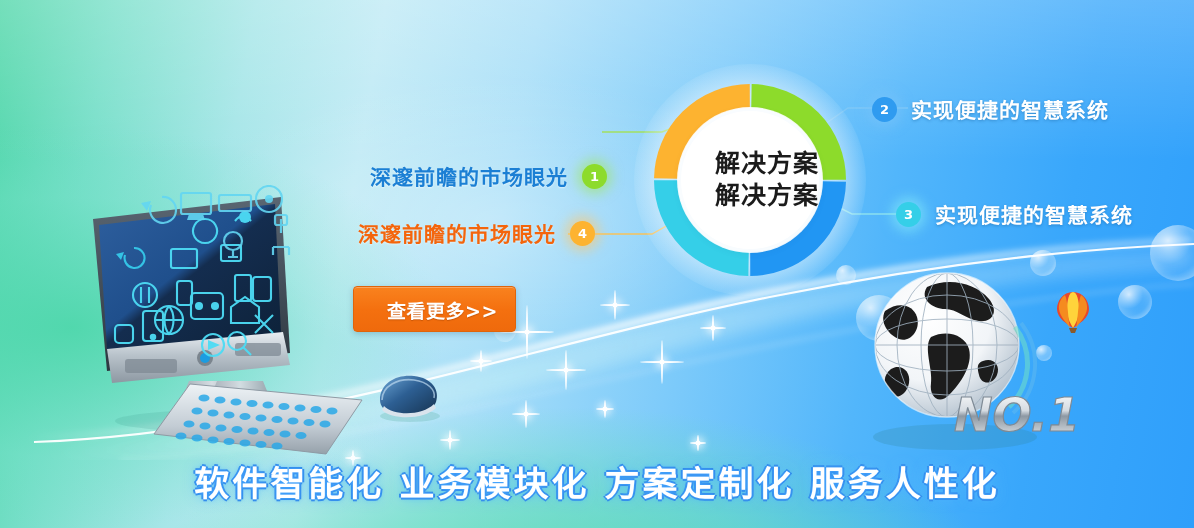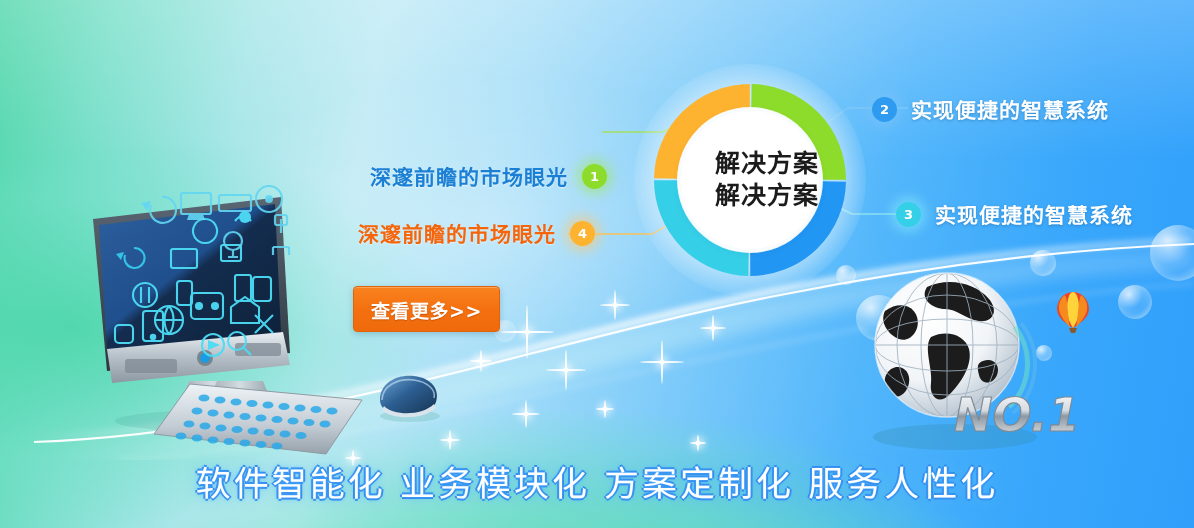--- a/index.html
+++ b/index.html
@@ -86,27 +86,27 @@
   
   #label-4{left:358px;top:218px;}
   #label-4 .txt{color:#f4650c;text-shadow:0 1px 2px rgba(255,255,255,.5);}
   #label-4 .badge{background:#fdb330;box-shadow:0 0 12px 5px rgba(253,200,110,.6);}
   
   .cta{
     position:absolute;left:353px;top:286px;width:145px;height:44px;border-radius:4px;
     background:linear-gradient(180deg,#f9821e 0%,#f4700f 52%,#ef6a0c 100%);
     border:1px solid #e0640a;
     box-shadow:0 2px 6px rgba(0,60,90,.22), inset 0 1px 0 rgba(255,255,255,.28);
-    display:flex;align-items:center;justify-content:center;cursor:pointer;
+    display:flex;align-items:center;justify-content:center;cursor:pointer;padding-left:16px;
   }
   .cta span{color:#fff;font-size:19px;font-weight:bold;letter-spacing:.5px;text-shadow:0 1px 1px rgba(150,60,0,.45);}
   
   .tagline{
     position:absolute;left:0;top:455px;width:1194px;text-align:center;
-    font-size:35px;font-weight:normal;letter-spacing:3px;color:#ffffff;
+    font-size:35px;font-weight:bold;letter-spacing:3px;color:#ffffff;
     text-shadow:
       0 0 2px #4aa8ff,0 0 4px #4aa8ff,
       2px 0 0 #2e86e8,-2px 0 0 #2e86e8,0 2px 0 #2e86e8,0 -2px 0 #2e86e8,
       0 0 14px rgba(90,190,255,.85);
   }
   
   .computer{position:absolute;left:85px;top:185px;width:270px;height:250px;}
   .kbd{position:absolute;left:150px;top:380px;width:215px;height:78px;}
   .mouse{position:absolute;left:370px;top:370px;width:76px;height:54px;}
   

